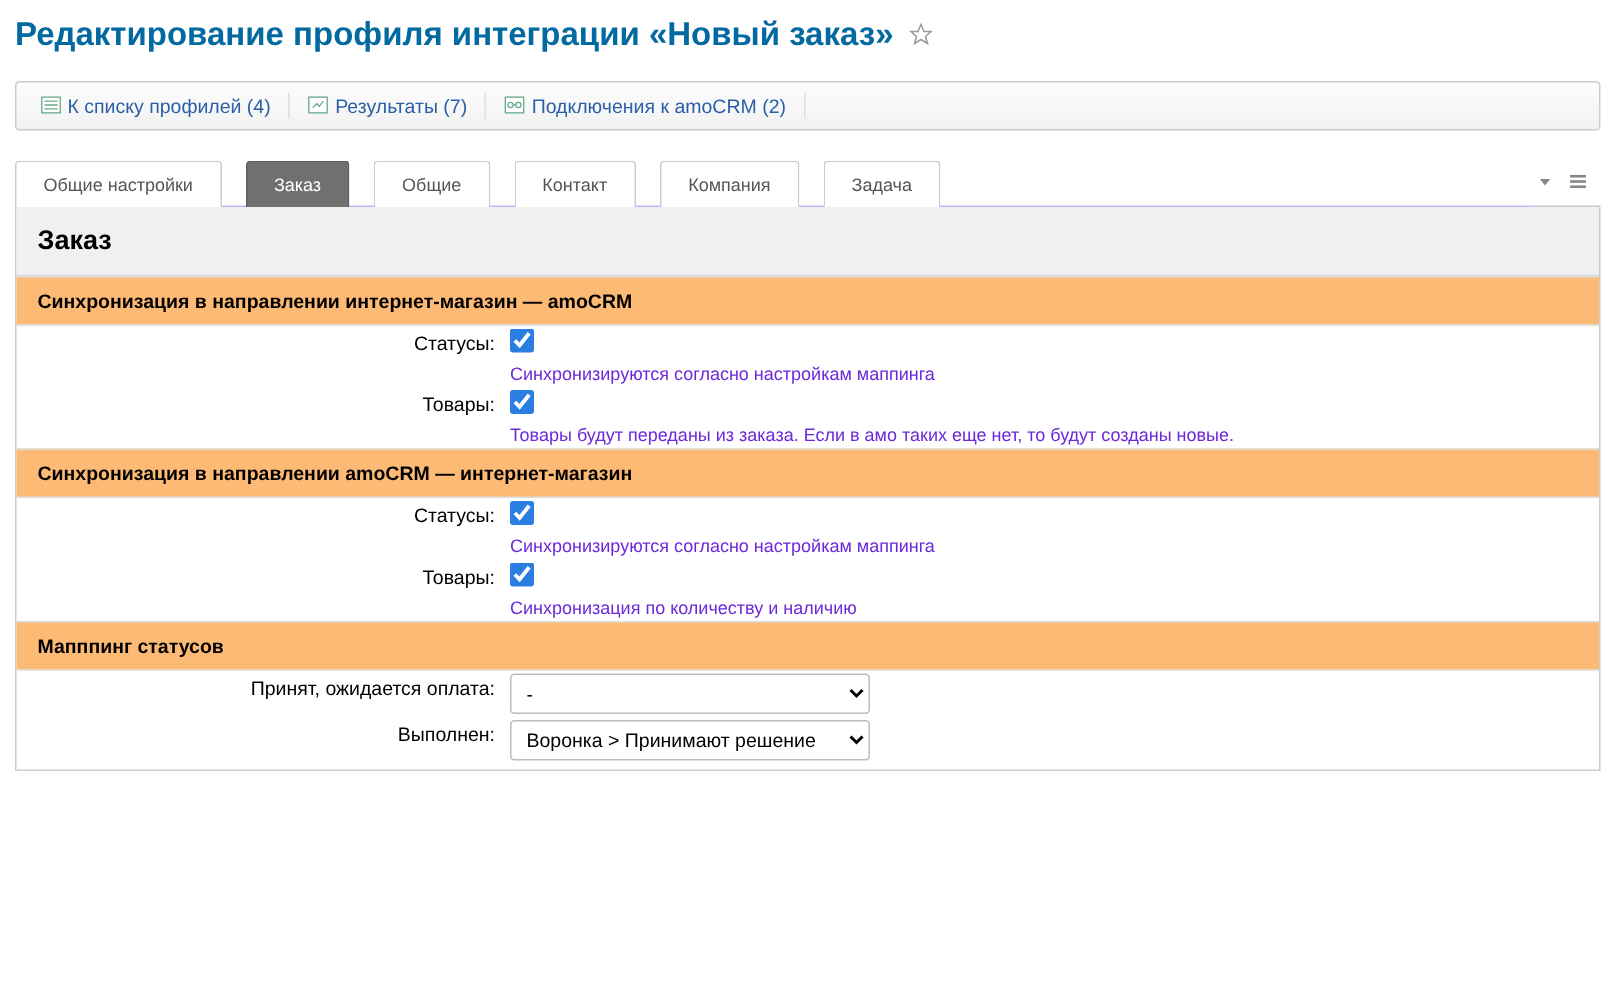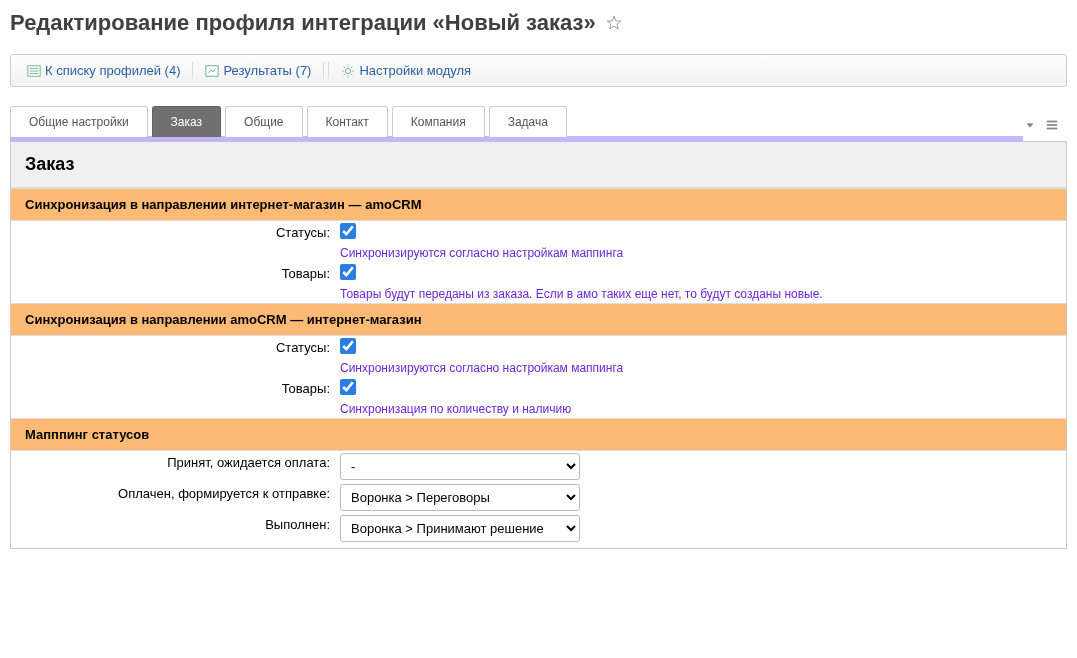--- a/index.html
+++ b/index.html
@@ -1,42 +1,42 @@
 <!DOCTYPE html>
 <html><head>
 <meta charset="utf-8">
 <style>
 * { box-sizing: border-box; margin: 0; padding: 0; }
 body { font-family: Arial, Helvetica, sans-serif; font-size: 13px; color: #000; background: #fff; padding: 10px; }
 
 .page-title { display: flex; align-items: center; gap: 10px; margin-bottom: 18px; }
-.page-title h1 { font-size: 22px; font-weight: bold; color: #404040; }
+.page-title h1 { font-size: 22px; font-weight: bold; color: #0369a1; }
 .star-icon { width: 16px; height: 16px; display: inline-block; }
 .star-icon svg { width: 16px; height: 16px; fill: none; stroke: #999; stroke-width: 1.5; }
 
 .toolbar {
   background: linear-gradient(#fdfdfd, #f2f2f2);
   border: 1px solid #ccc;
   border-radius: 3px;
   padding: 5px 8px;
   display: flex;
   gap: 4px;
   margin-bottom: 18px;
 }
 .toolbar a {
-  display: inline-flex; align-items: flex-end; gap: 4px;
+  display: inline-flex; align-items: flex-start; gap: 4px;
   padding: 3px 8px; color: #2a5fa8; text-decoration: none;
   font-size: 13px; border-radius: 3px;
 }
 .toolbar .sep { width: 1px; background: #ddd; margin: 2px 0; }
 .tb-icon { width: 14px; height: 14px; display: inline-block; }
 .tb-icon svg { width: 14px; height: 14px; }
 
 .tabs-wrap { position: relative; display: flex; align-items: flex-end; margin-bottom: 0; }
-.tabs { display: flex; flex: 1; gap: 0; border-bottom: 6px solid #c4b5fd; }
+.tabs { display: flex; flex: 1; gap: 12px; border-bottom: 1px solid #c4b5fd; }
 .tab {
   padding: 8px 18px; font-size: 12px; color: #555;
   background: #fff; border: 1px solid #ccc; border-bottom: none;
   border-top-left-radius: 3px; border-top-right-radius: 3px;
   margin-right: 4px; cursor: pointer; position: relative; top: 1px;
 }
 .tab.active { background: #707070; color: #fff; border-color: #606060; }
 .tab.first { margin-left: 0; }
 
 .tab-actions { display: flex; gap: 8px; align-items: center; padding-right: 8px; border-bottom: 1px solid #ccc; height: 33px; }
@@ -89,28 +89,30 @@
   </a>
   <div class="sep"></div>
   <a href="#">
     <span class="tb-icon"><svg viewBox="0 0 16 16">
           <rect x="1" y="2" width="14" height="12" fill="#fff" stroke="#6a8"></rect>
           <polyline points="4,10 7,7 9,9 12,5" fill="none" stroke="#6a8"></polyline>
         </svg></span>
     <span>Результаты (7)</span>
   </a>
   <div class="sep"></div>
-  <div class="sep"></div>
   <a href="#">
     <span class="tb-icon"><svg viewBox="0 0 16 16">
-          <circle cx="8" cy="8" r="3" fill="none" stroke="#6a8"></circle>
-          <path d="M8 1v2M8 13v2M1 8h2M13 8h2M3 3l1.5 1.5M11.5 11.5L13 13M3 13l1.5-1.5M11.5 4.5L13 3" stroke="#6a8"></path>
+          <rect x="1" y="2" width="14" height="12" fill="#fff" stroke="#6a8"></rect>
+          <circle cx="5" cy="8" r="2" fill="none" stroke="#6a8"></circle>
+          <circle cx="11" cy="8" r="2" fill="none" stroke="#6a8"></circle>
+          <line x1="7" y1="8" x2="9" y2="8" stroke="#6a8"></line>
         </svg></span>
-    <span>Настройки модуля</span>
+    <span>Подключения к amoCRM (2)</span>
   </a>
+  <div class="sep"></div>
 </div>
 
 <div class="tabs-wrap">
   <div class="tabs">
     <div class="tab first">Общие настройки</div>
     <div class="tab active">Заказ</div>
     <div class="tab">Общие</div>
     <div class="tab">Контакт</div>
     <div class="tab">Компания</div>
     <div class="tab">Задача</div>
@@ -170,28 +172,20 @@
 
   <div class="form-row">
     <div class="form-label">Принят, ожидается оплата:</div>
     <div class="form-field">
       <select>
         <option>-</option>
       </select>
     </div>
   </div>
 
-  <div class="form-row">
-    <div class="form-label">Оплачен, формируется к отправке:</div>
-    <div class="form-field">
-      <select>
-        <option>Воронка &gt; Переговоры</option>
-      </select>
-    </div>
-  </div>
 
   <div class="form-row">
     <div class="form-label">Выполнен:</div>
     <div class="form-field">
       <select>
         <option>Воронка &gt; Принимают решение</option>
       </select>
     </div>
   </div>
 

